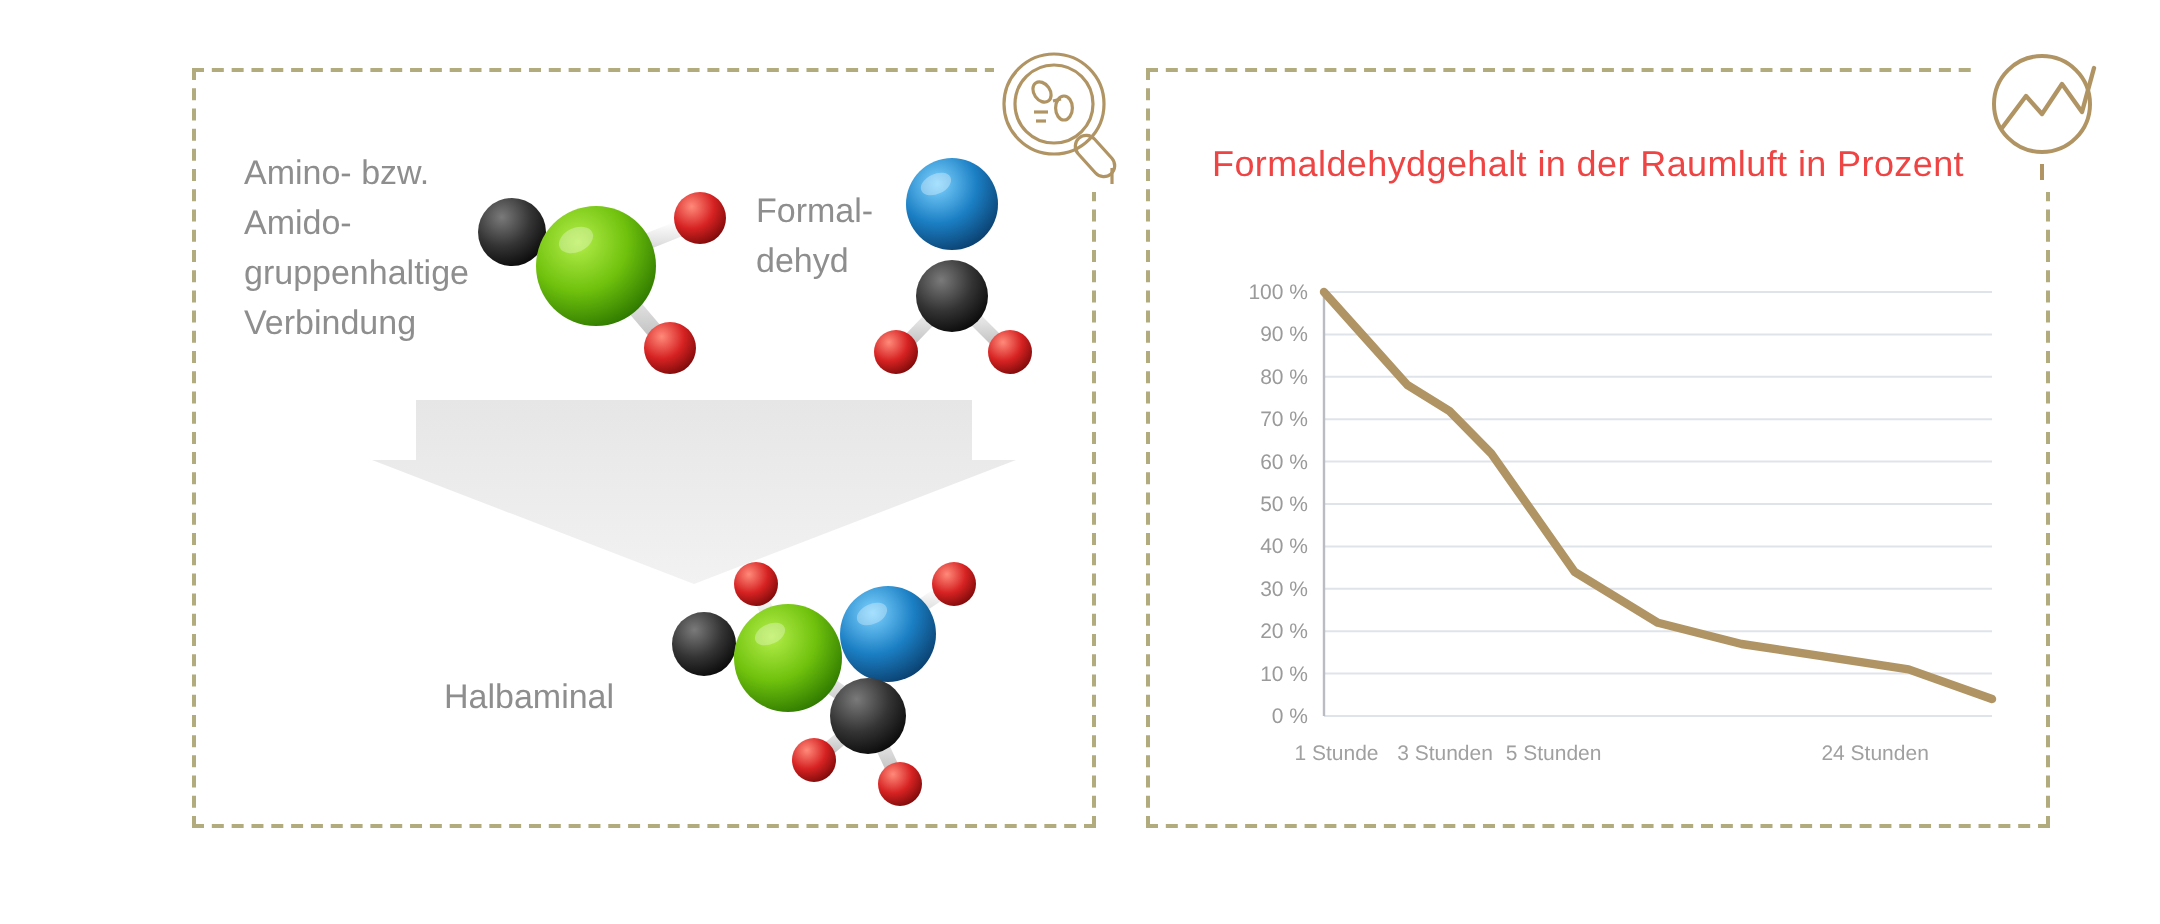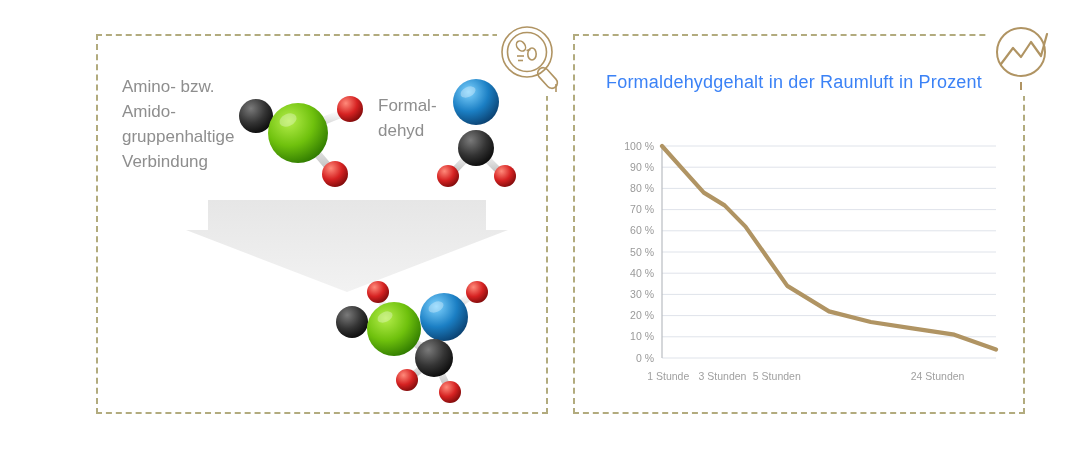--- a/index.html
+++ b/index.html
@@ -60,21 +60,21 @@
   #mol-formal { left: 428px; top: 70px;  width: 96px;  height: 122px; }
   #mol-halb   { left: 322px; top: 270px; width: 180px; height: 140px; }
 
   #arrow-down { position: absolute; left: 186px; top: 200px; width: 322px; height: 95px; }
 
   
   #chart-title {
     position: absolute;
     left: 606px;
     top: 72px;
-    color: #3b82f6;
+    color: #ef4444;
     font-size: 18px;
     letter-spacing: .2px;
   }
   #chart-area {
     position: absolute;
     left: 604px;
     top: 136px;
     width: 400px;
     height: 260px;
   }
@@ -116,20 +116,21 @@
       <line x1="59" y1="62" x2="59" y2="70" stroke="#b09463" stroke-width="1.6"></line>
     </svg>
   </div>
 
   <div class="label" id="label-formaldehyd">Formal-
 dehyd</div>
   <div class="label" id="label-amino">Amino- bzw.
 Amido-
 gruppenhaltige
 Verbindung</div>
+  <div class="label" id="label-halbaminal">Halbaminal</div>
 
   <div class="molecule" id="mol-amino">
     <svg width="140" height="115" viewBox="0 0 140 115">
       <defs>
         <radialGradient id="gGreen" cx="35%" cy="30%" r="75%">
           <stop offset="0%" stop-color="#b4ee4a"></stop>
           <stop offset="55%" stop-color="#6fc10d"></stop>
           <stop offset="100%" stop-color="#2f7a00"></stop>
         </radialGradient>
         <radialGradient id="gBlack" cx="35%" cy="28%" r="78%">

